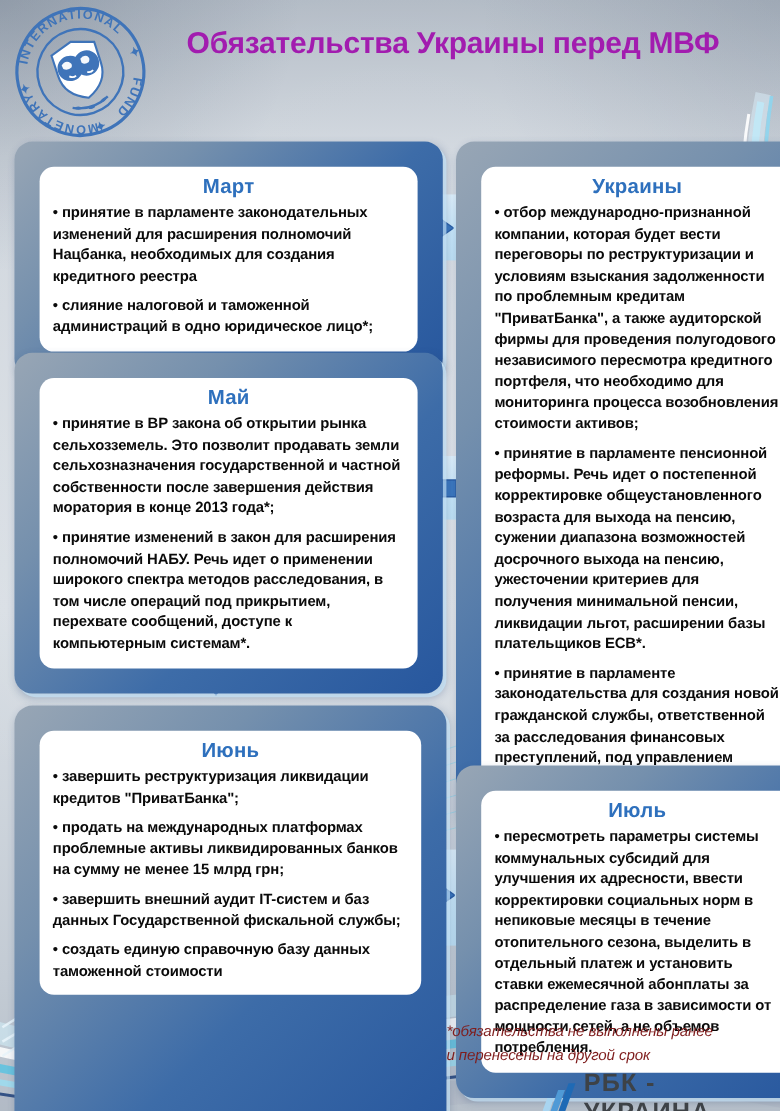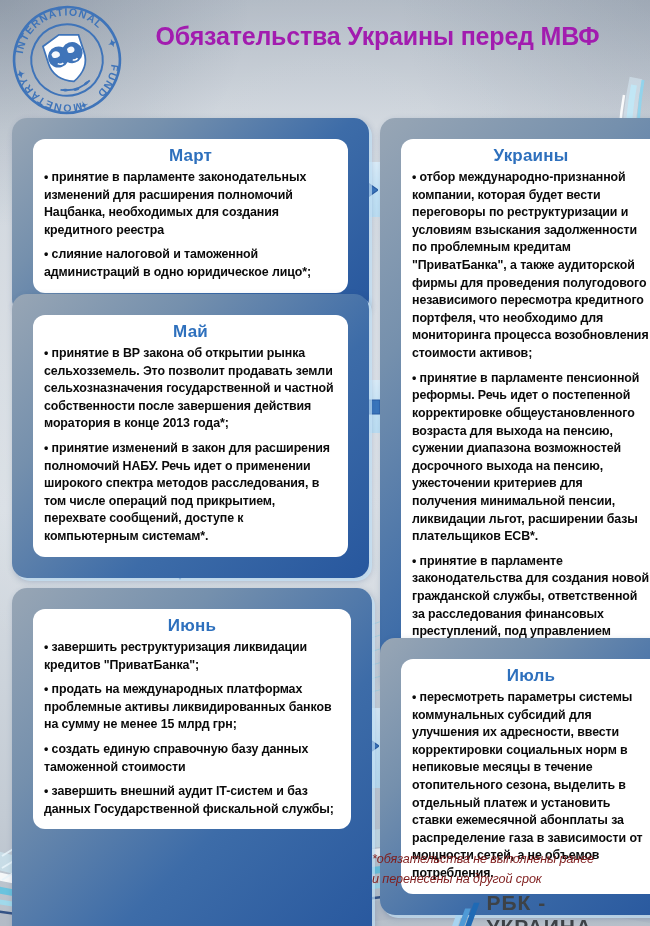--- a/index.html
+++ b/index.html
@@ -171,22 +171,22 @@
     <p>принятие в ВР закона об открытии рынка сельхозземель. Это позволит продавать земли сельхозназначения государственной и частной собственности после завершения действия моратория в конце 2013 года*;</p>
     <p>принятие изменений в закон для расширения полномочий НАБУ. Речь идет о применении широкого спектра методов расследования, в том числе операций под прикрытием, перехвате сообщений, доступе к компьютерным системам*.</p>
   </div>
 </div>
 
 <div class="box" id="box-june">
   <div class="box-inner">
     <div class="month-title">Июнь</div>
     <p>завершить реструктуризация ликвидации кредитов "ПриватБанка";</p>
     <p>продать на международных платформах проблемные активы ликвидированных банков на сумму не менее 15 млрд грн;</p>
+    <p>завершить внешний аудит IT-систем и баз данных Государственной фискальной службы;</p>
     <p>создать единую справочную базу данных таможенной стоимости</p>
-    <p>завершить внешний аудит IT-систем и баз данных Государственной фискальной службы;</p>
   </div>
 </div>
 
 <div class="box" id="box-july">
   <div class="box-inner">
     <div class="month-title">Июль</div>
     <p>пересмотреть параметры системы коммунальных субсидий для улучшения их адресности, ввести корректировки социальных норм в непиковые месяцы в течение отопительного сезона, выделить в отдельный платеж и установить ставки ежемесячной абонплаты за распределение газа в зависимости от мощности сетей, а не объемов потребления.</p>
   </div>
 </div>
 

